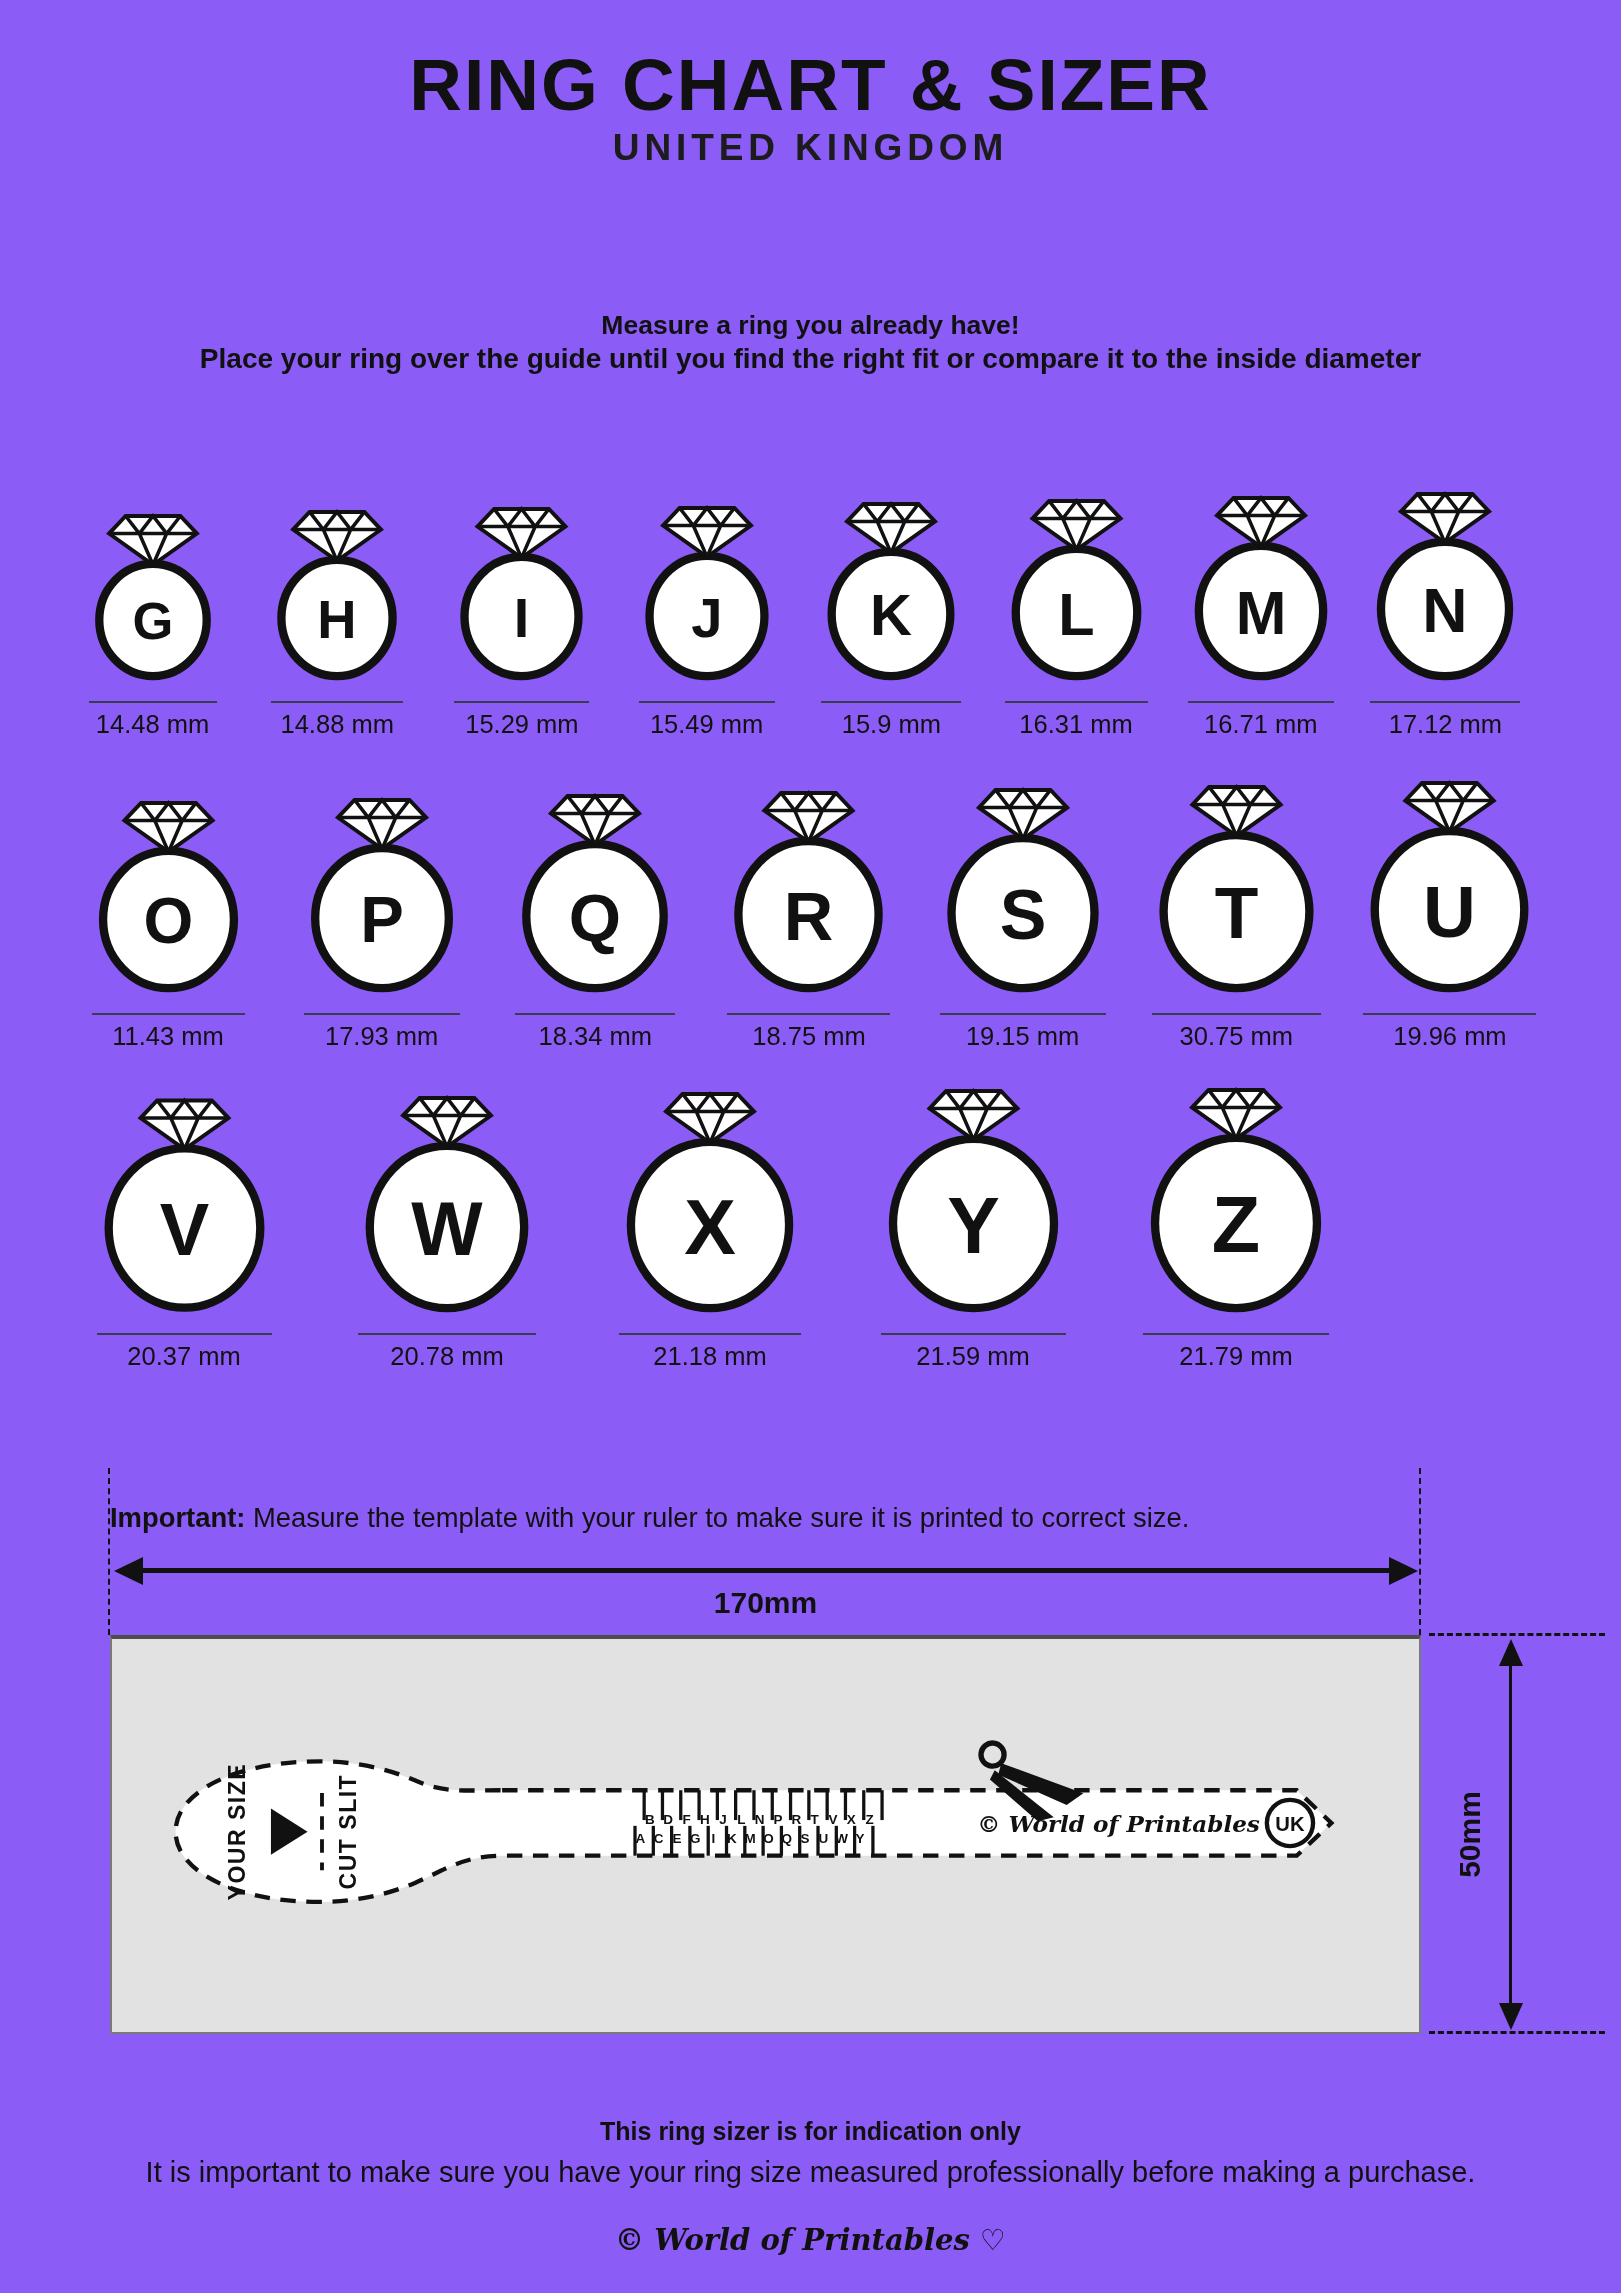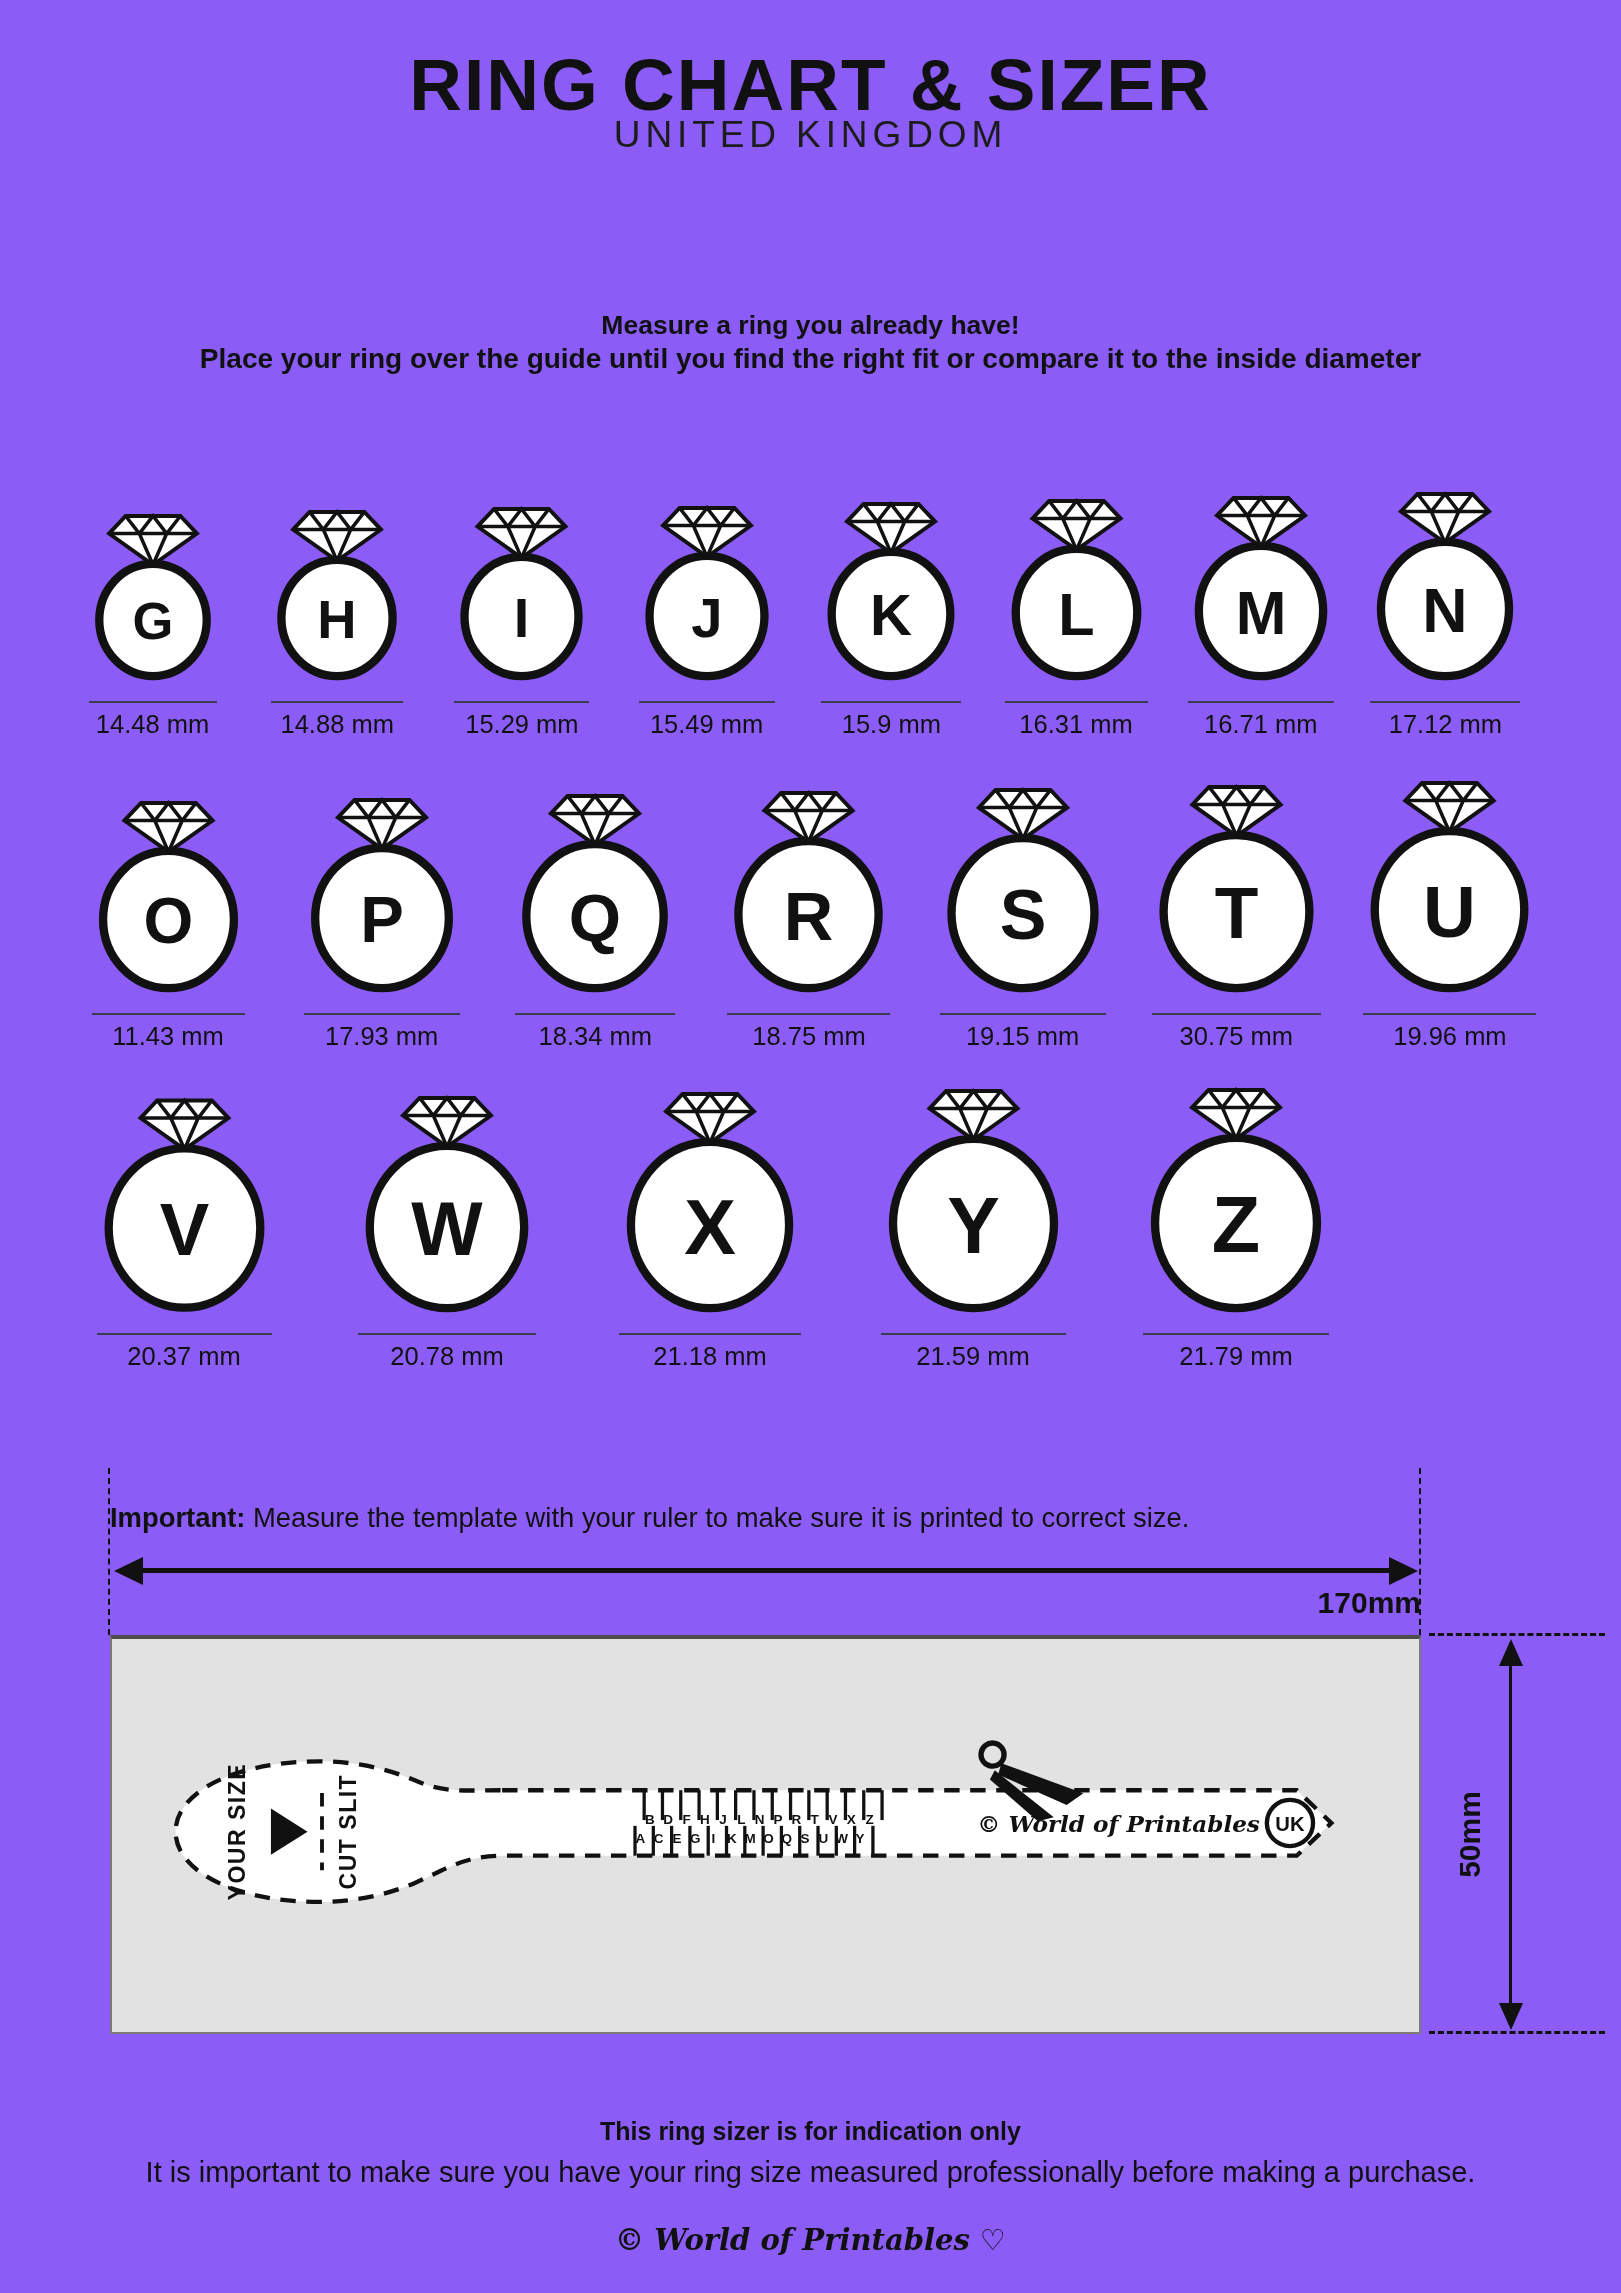--- a/index.html
+++ b/index.html
@@ -1,39 +1,39 @@
 <!DOCTYPE html>
 <html><head>
 <meta charset="utf-8">
 <style>
   html,body{margin:0;padding:0;background:#ffffff;}
   .page{position:relative;width:1621px;height:2294px;background:#8b5cf6;overflow:hidden;
         font-family:"Liberation Sans", sans-serif;color:#111;}
   .center{position:absolute;left:0;width:1621px;text-align:center;}
   .title{top:43px;font-size:73px;font-weight:800;letter-spacing:2px;}
-  .subtitle{top:114px;font-size:37px;font-weight:400;letter-spacing:4.9px;color:#1c1c1c;}
+  .subtitle{top:127px;font-size:37px;font-weight:700;letter-spacing:4.9px;color:#1c1c1c;}
   .intro-heading{top:310px;font-size:26.5px;font-weight:700;}
   .intro-sub{top:343px;font-size:28px;font-weight:700;}
   .ring-row{position:absolute;display:flex;justify-content:space-between;align-items:flex-end;}
   .row1{top:490px;left:69px;width:1460px;}
   .row2{top:779px;left:75px;width:1468px;}
   .row3{top:1086px;left:69px;width:1282px;}
   .ring-cell{display:flex;flex-direction:column;align-items:center;}
   .row1 .ring-cell{width:167px;} .row2 .ring-cell{width:186px;} .row3 .ring-cell{width:230px;}
   .ring-underline{height:2px;background:#3c3c50;margin-top:15.7px;}
   .ring-label{margin-top:7.8px;font-size:25.5px;line-height:29px;color:#111;}
   .important-line{position:absolute;top:1502px;left:110px;width:1311px;font-size:27.4px;}
   .important-line b{font-weight:700;}
   .dashv{position:absolute;width:0;border-left:2.9px dashed #111;}
   .dashh{position:absolute;height:0;border-top:3.9px dashed #111;}
   .harrow{position:absolute;top:1556px;left:114px;width:1304px;height:29px;display:flex;align-items:center;}
   .harrow .line{flex:1;height:4.9px;background:#111;}
   .ah-left{width:0;height:0;border-top:14.7px solid transparent;border-bottom:14.7px solid transparent;border-right:29px solid #111;}
   .ah-right{width:0;height:0;border-top:14.7px solid transparent;border-bottom:14.7px solid transparent;border-left:29px solid #111;}
-  .width-label{position:absolute;top:1586px;left:110px;width:1311px;text-align:right;font-size:30px;font-weight:700;}
+  .width-label{position:absolute;top:1586px;left:110px;width:1311px;text-align:center;font-size:30px;font-weight:700;}
   .panel{position:absolute;left:110px;top:1635px;width:1311px;height:399px;background:#e2e2e2;
          border-top:4.9px solid #4d4d4d;border-left:2px solid #7a7a7a;border-right:2px solid #7a7a7a;border-bottom:2px solid #7a7a7a;box-sizing:border-box;}
   .varrow{position:absolute;left:1498px;top:1639px;height:391px;width:25.5px;display:flex;flex-direction:column;align-items:center;}
   .varrow .line{flex:1;width:2.9px;background:#111;}
   .av-up{width:0;height:0;border-left:12.7px solid transparent;border-right:12.7px solid transparent;border-bottom:27.4px solid #111;}
   .av-down{width:0;height:0;border-left:12.7px solid transparent;border-right:12.7px solid transparent;border-top:27.4px solid #111;}
   .height-label{position:absolute;left:1419px;top:1819px;width:98px;height:31px;text-align:center;
                 font-size:30px;font-weight:700;transform:rotate(-90deg);}
   .footer-heading{top:2117px;font-size:25px;font-weight:700;}
   .footer-text{top:2156px;font-size:29px;font-weight:400;}

